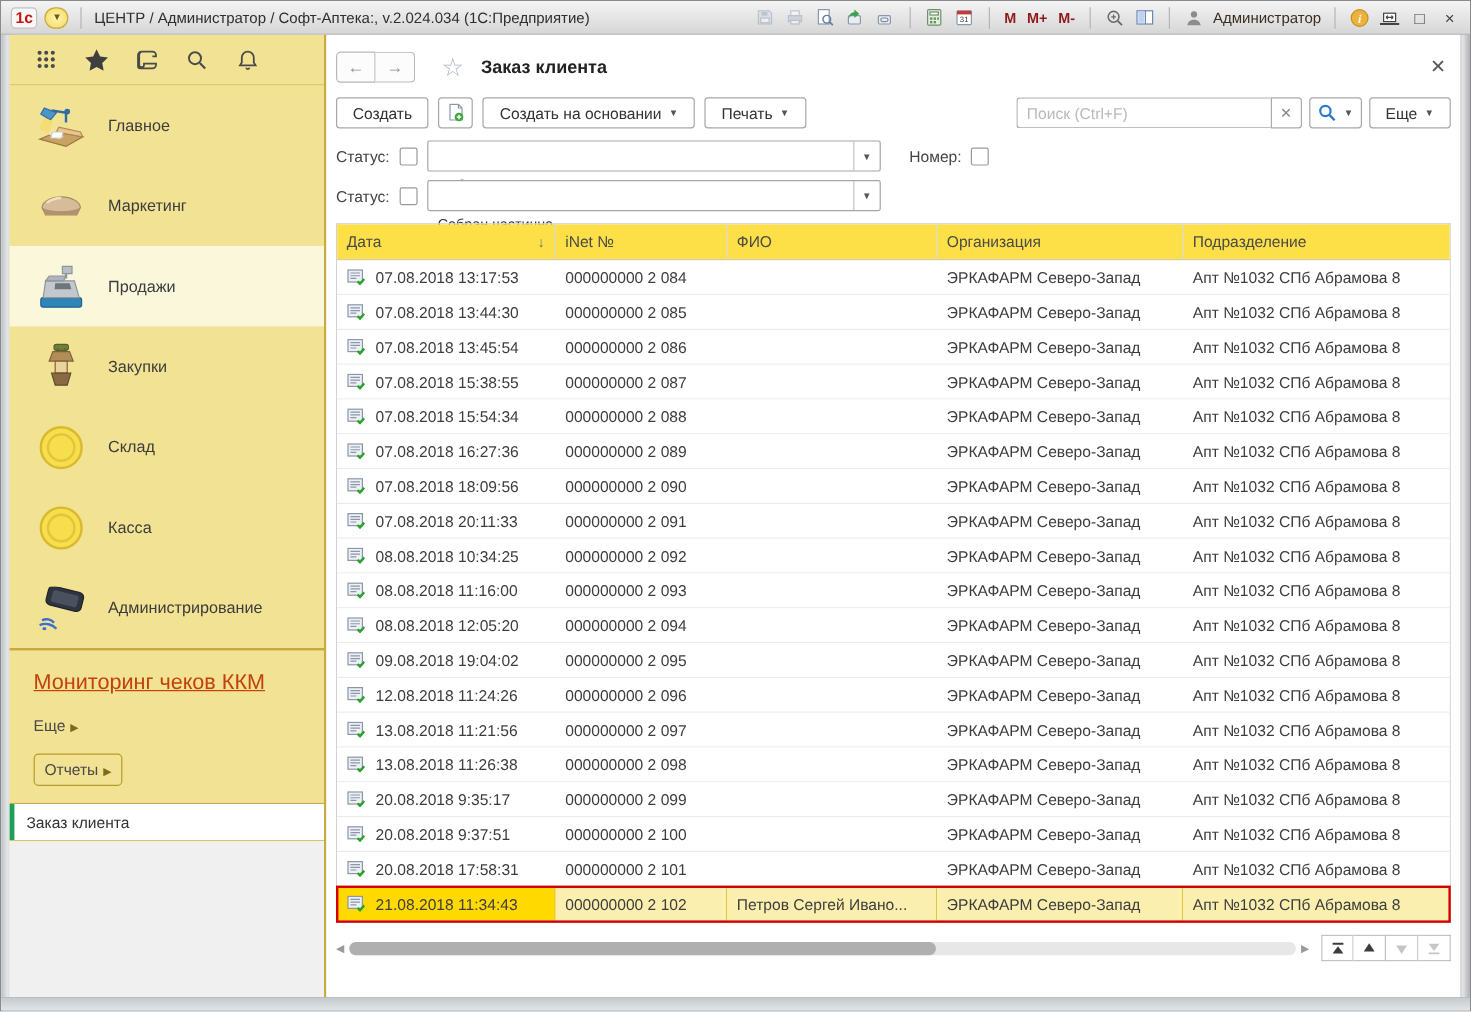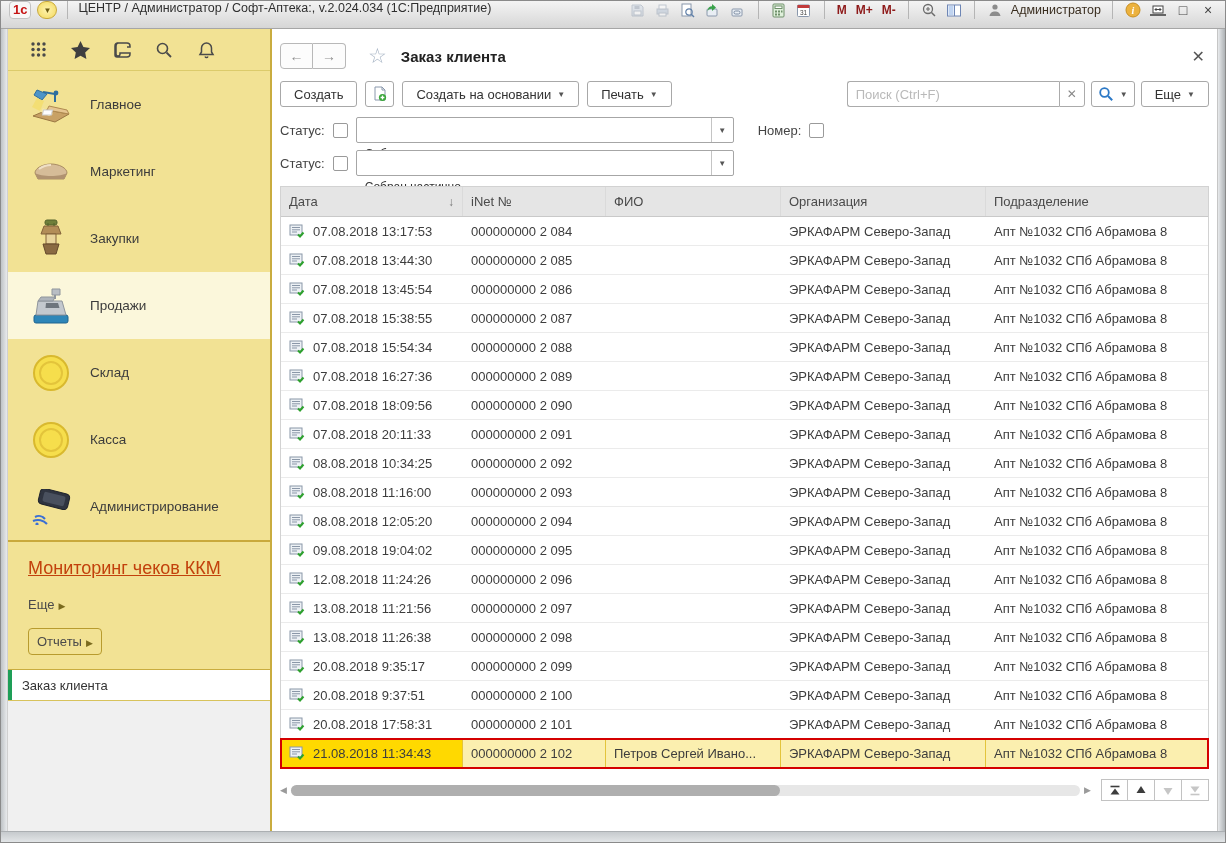--- a/index.html
+++ b/index.html
@@ -2,21 +2,21 @@
 <html><head>
 <meta charset="utf-8">
 <style>
   * { box-sizing: border-box; margin: 0; padding: 0; }
   html,body { width:1226px; height:843px; }
   body { font-family:"Liberation Sans", sans-serif; background:#EAEAEA; overflow:hidden; }
 
   .window { width:1226px; height:843px; border:1px solid #8A8A8A; display:flex; flex-direction:column; background:#fff; }
 
   
-  .titlebar { height:28px; flex:0 0 28px; background:linear-gradient(#F4F4F4,#D6D6D6); border-bottom:1px solid #A6A6A6; display:flex; align-items:flex-start; padding:0 8px; gap:6px; }
+  .titlebar { height:28px; flex:0 0 28px; background:linear-gradient(#F4F4F4,#D6D6D6); border-bottom:1px solid #A6A6A6; display:flex; align-items:center; padding:0 8px; gap:6px; }
   .logo-1c { color:#C61414; font-weight:bold; font-size:13px; background:#F7F7F7; border:1px solid #C2C2C2; border-radius:4px; padding:0 3px; line-height:16px; }
   .menu-btn { width:20px; height:18px; border:1px solid #C9A93C; border-radius:9px; background:radial-gradient(#FFF3B0,#F3D95C); color:#6B5A10; font-size:8px; display:flex; align-items:center; justify-content:center; cursor:pointer; }
   .tb-vsep { width:1px; height:18px; background:#B5B5B5; margin:0 4px; }
   .tb-title { font-size:12.5px; color:#2F2F2F; white-space:nowrap; }
   .tb-right { margin-left:auto; display:flex; align-items:center; gap:7px; }
   .tb-icon { width:18px; height:18px; display:flex; align-items:center; justify-content:center; cursor:pointer; }
   .tb-icon.dim { opacity:.45; }
   .mem-btn { font-size:12px; font-weight:bold; color:#8E1A1A; cursor:pointer; padding:0 1px; }
   .user-label { font-size:12.5px; color:#3A2E20; }
   .win-ctl { font-size:14px; color:#444; width:18px; text-align:center; cursor:pointer; }
@@ -74,21 +74,21 @@
   .flabel { font-size:13px; color:#444; }
   .cb { width:15px; height:15px; border:1px solid #9A9A9A; border-radius:2px; background:#fff; cursor:pointer; flex:0 0 15px; }
   .combo { width:378px; height:26px; border:1px solid #A6A6A6; border-radius:2px; background:#fff; display:flex; align-items:center; cursor:pointer; }
   .combo-text { flex:1; font-size:12px; color:#333; padding:0 8px;margin-top:48px; }
   .combo-caret { width:22px; height:100%; border-left:1px solid #C4C4C4; display:flex; align-items:center; justify-content:center; font-size:8px; color:#555; }
   .num-input { flex:1; height:26px; border:1px solid #A6A6A6; border-radius:2px; font-family:inherit; font-size:13px; color:#333; padding:0 8px; min-width:0; }
   .gap-l { margin-left:16px; }
 
   
   .table { border:1px solid #D2D2D2; border-bottom:1px solid #C9C9C9; }
-  .thead { display:grid; grid-template-columns:182px 143px 175px 205px 1fr; background:#e5e5e5; border-bottom:1px solid #C9C9C9; height:30px; }
+  .thead { display:grid; grid-template-columns:182px 143px 175px 205px 1fr; background:#fde047; border-bottom:1px solid #C9C9C9; height:30px; }
   .th { display:flex; align-items:center; font-size:13px; color:#4A4A4A; padding:0 8px; border-right:1px solid #DADADA; }
   .th:last-child { border-right:none; }
   .sort-arrow { margin-left:auto; color:#777; font-size:12px; }
   .trow { display:grid; grid-template-columns:182px 143px 175px 205px 1fr; height:29px; border-bottom:1px solid #EBEBEB; cursor:pointer; background:#fff; }
   .td { display:flex; align-items:center; font-size:13px; color:#3D3D3D; padding:0 8px; white-space:nowrap; overflow:hidden; }
   .doc-icon { margin-right:8px; flex:0 0 16px; display:flex; }
   .trow.selected { outline:2px solid #D40000; outline-offset:-1px; position:relative; z-index:1; }
   .trow.selected .td { background:#FBEFAF; border-right:1px solid #E3C43B; }
   .trow.selected .td:first-child { background:#FFD900; }
   .trow.selected .td:last-child { border-right:none; }
@@ -280,44 +280,44 @@
         <div class="side-item">
           <span class="s-icon">
             <svg width="44" height="34" viewBox="0 0 44 34">
                 <path d="M6 18c0-5 8-9 16-9s16 4 16 9l-3 6H9z" fill="#D6BC98" stroke="#A98C63"></path>
                 <path d="M6 18l3 6h26l3-6c-6 4-26 4-32 0z" fill="#B09270"></path>
                 <path d="M10 14c4-3 9-4 12-4" stroke="#EFE0C6" stroke-width="2" fill="none"></path>
               </svg>
           </span>
           <span class="s-label">Маркетинг</span>
         </div>
-        <div class="side-item">
-          <span class="s-icon">
-            <svg width="30" height="42" viewBox="0 0 30 42">
-                <rect x="9" y="2" width="12" height="5" rx="2" fill="#6F7F3A" stroke="#55622B"></rect>
-                <path d="M8 8h14l3 8H5z" fill="#B28D58" stroke="#83633A"></path>
-                <path d="M10 16h10v10H10z" fill="#E8D49C" stroke="#83633A"></path>
-                <path d="M7 26h16l-3 10H10z" fill="#8A6A42" stroke="#64492B"></path>
-                <path d="M12 8v-3M18 8v-3" stroke="#55622B"></path>
-              </svg>
-          </span>
-          <span class="s-label">Закупки</span>
-        </div>
         <div class="side-item selected">
           <span class="s-icon">
             <svg width="46" height="42" viewBox="0 0 46 42">
                 <rect x="6" y="30" width="34" height="8" rx="2" fill="#2E86B8" stroke="#1F6490"></rect>
                 <path d="M10 16h24l4 14H8z" fill="#C3C8CE" stroke="#8F959C"></path>
                 <path d="M18 18h12l1.5 5h-14z" fill="#6E757D"></path>
                 <path d="M24 4h8v6h-8z" fill="#B9BEC4" stroke="#8F959C"></path>
                 <path d="M27 10v4" stroke="#8F959C" stroke-width="2"></path>
                 <path d="M10 16l3-4h14l-2 4z" fill="#AEB4BB" stroke="#8F959C"></path>
               </svg>
           </span>
           <span class="s-label">Продажи</span>
+        </div>
+        <div class="side-item">
+          <span class="s-icon">
+            <svg width="30" height="42" viewBox="0 0 30 42">
+                <rect x="9" y="2" width="12" height="5" rx="2" fill="#6F7F3A" stroke="#55622B"></rect>
+                <path d="M8 8h14l3 8H5z" fill="#B28D58" stroke="#83633A"></path>
+                <path d="M10 16h10v10H10z" fill="#E8D49C" stroke="#83633A"></path>
+                <path d="M7 26h16l-3 10H10z" fill="#8A6A42" stroke="#64492B"></path>
+                <path d="M12 8v-3M18 8v-3" stroke="#55622B"></path>
+              </svg>
+          </span>
+          <span class="s-label">Закупки</span>
         </div>
         <div class="side-item">
           <span class="s-icon">
             <svg width="40" height="40" viewBox="0 0 40 40">
                 <circle cx="20" cy="20" r="17" fill="#F6DE4C" stroke="#D9B92E" stroke-width="2"></circle>
                 <circle cx="20" cy="20" r="11" fill="none" stroke="#E3C43B" stroke-width="2"></circle>
               </svg>
           </span>
           <span class="s-label">Склад</span>
         </div>

